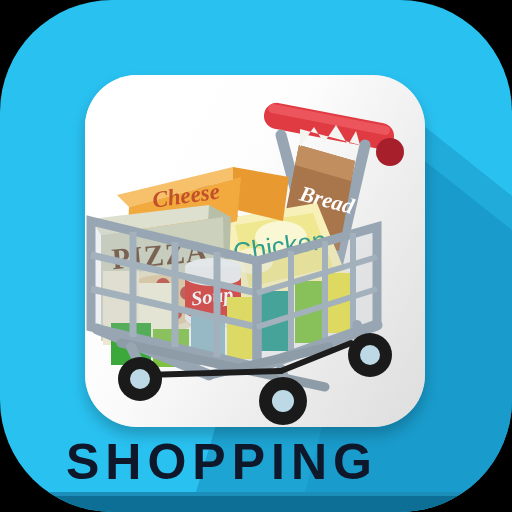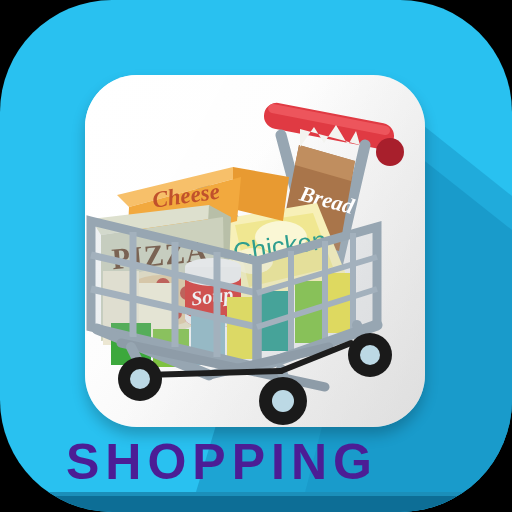--- a/index.html
+++ b/index.html
@@ -24,21 +24,21 @@
   
   .card{position:absolute;left:85px;top:75px;width:340px;height:352px;
         border-radius:52px;
         background:linear-gradient(135deg,#ffffff 0%,#fdfdfd 35%,#ececec 100%);
         box-shadow:0 8px 14px rgba(0,0,0,.22);overflow:hidden;}
   .card-gloss{position:absolute;inset:0;
         background:linear-gradient(118deg,rgba(255,255,255,.95) 0%,rgba(255,255,255,.25) 42%,rgba(210,210,210,.55) 100%);}
 
   
   .title{position:absolute;left:0;top:437px;width:444px;text-align:center;
-         color:#4c1d95;font-size:50px;font-weight:bold;letter-spacing:6px;
+         color:#0f172a;font-size:50px;font-weight:bold;letter-spacing:6px;
          line-height:50px;font-family:"Liberation Sans",sans-serif;}
 
   .art{position:absolute;left:85px;top:75px;width:340px;height:352px;}
 </style>
 </head>
 <body>
 
 <div id="icon">
   <div class="plate">
 

